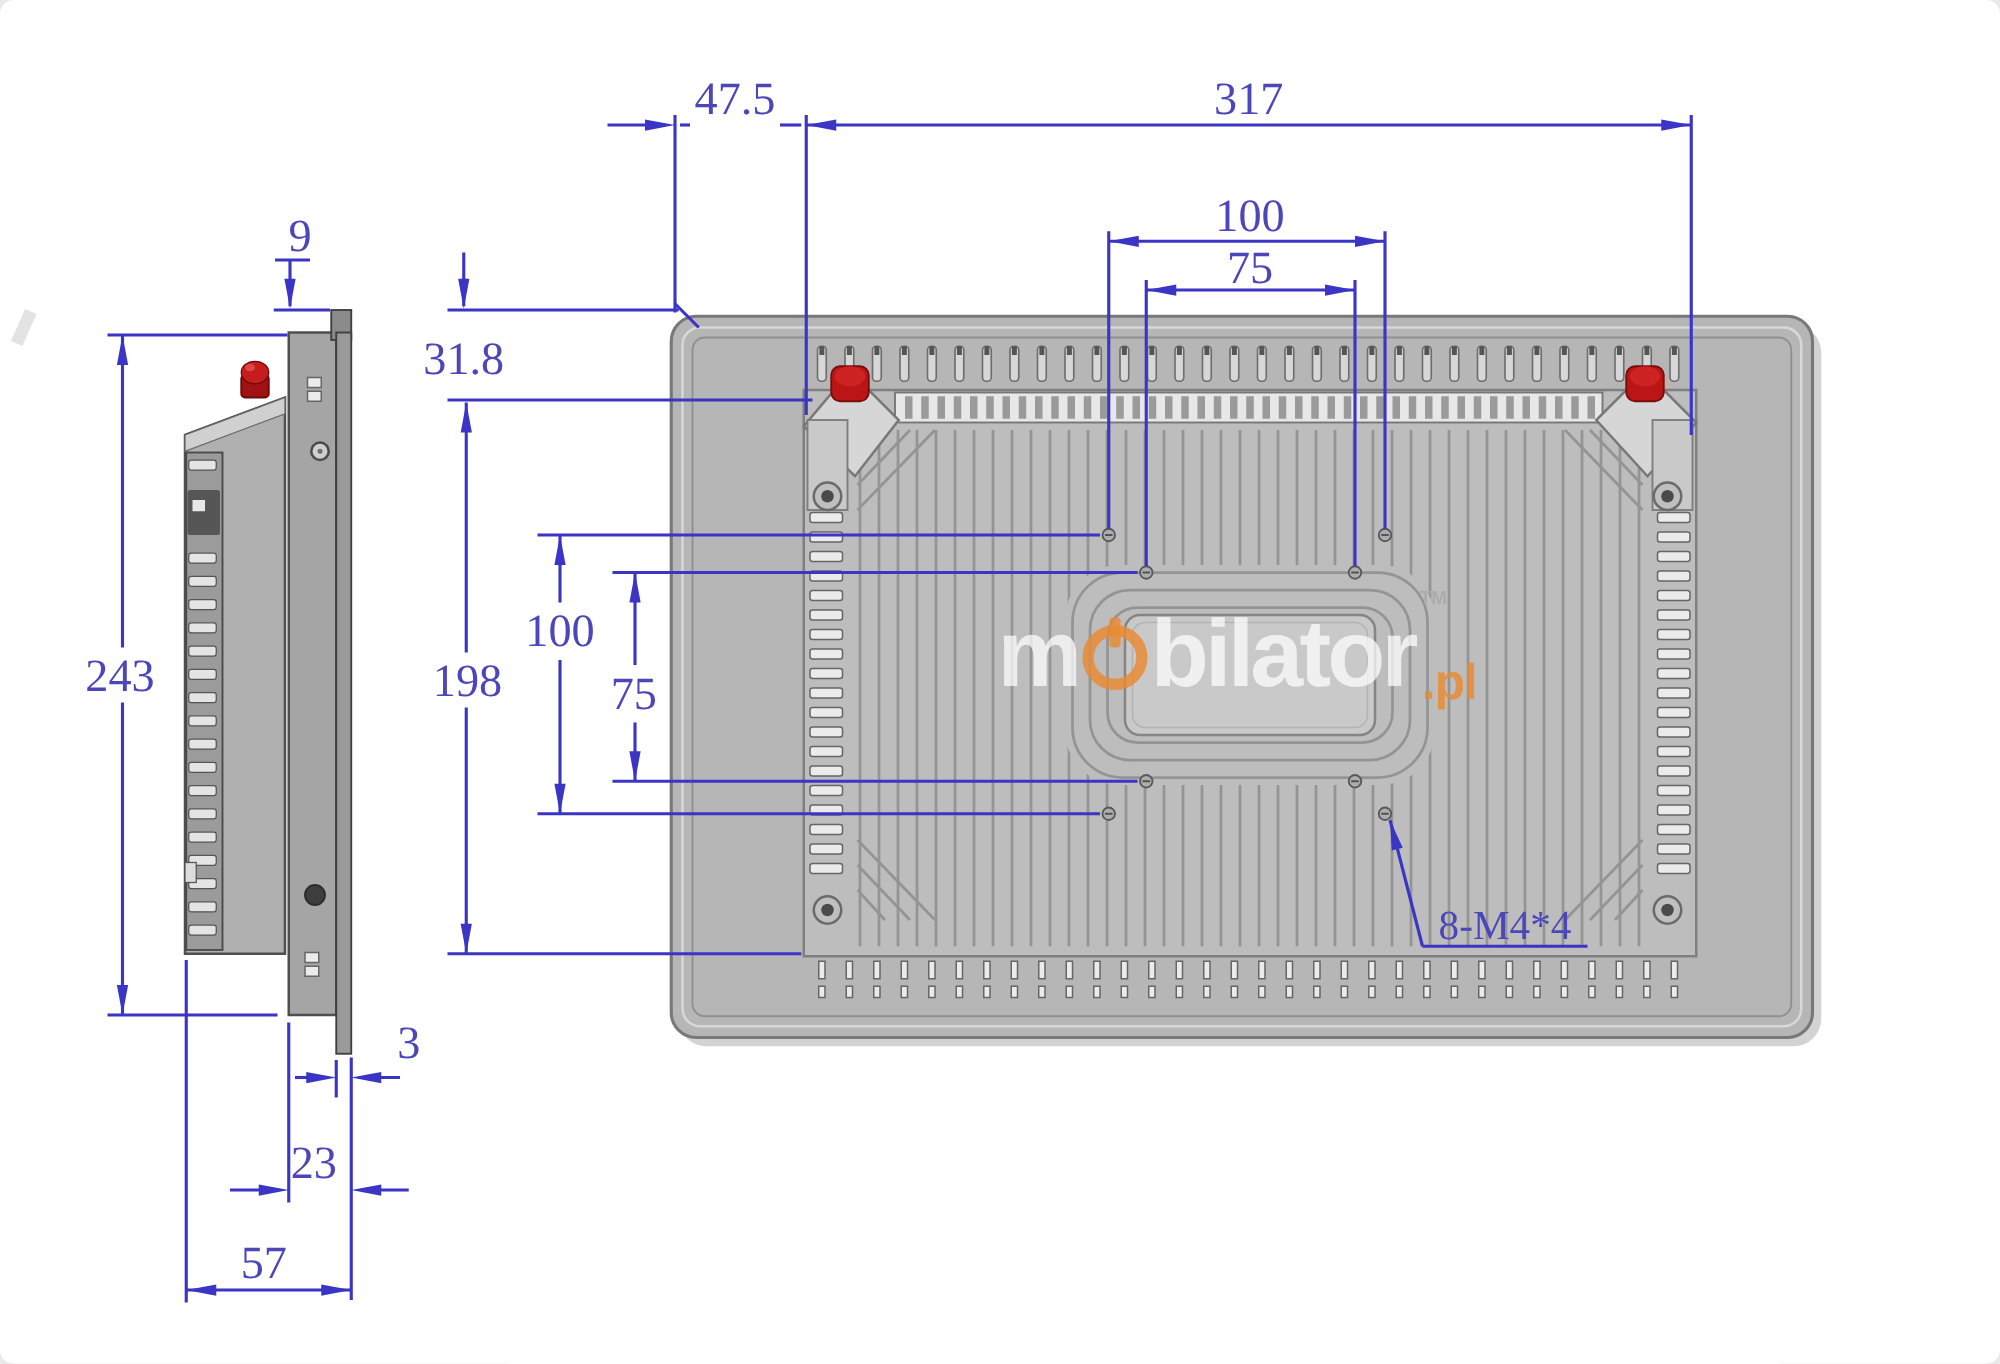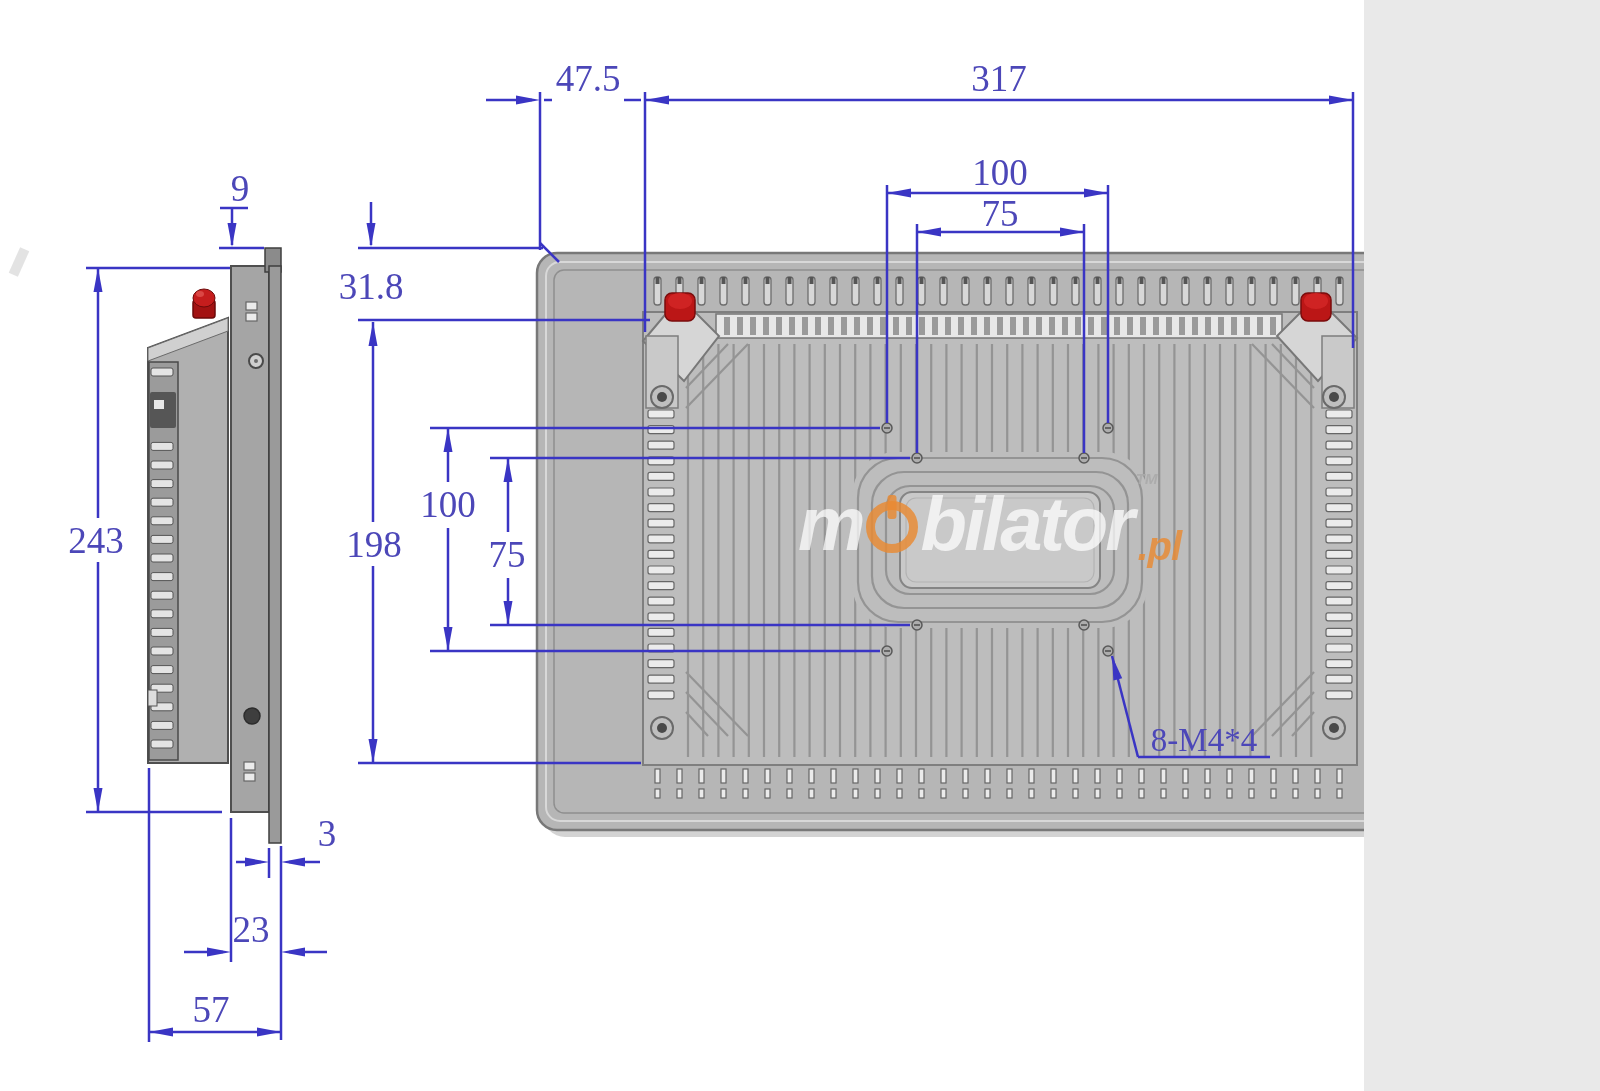--- a/index.html
+++ b/index.html
@@ -7,40 +7,40 @@
     --dimension-text:#4c47b8;
     --connector-red:#bb1616;
     --frame-gray:#b6b6b6;
     --plate-gray:#bdbdbd;
     --channel-gray:#949494;
     --watermark-text:rgba(255,255,255,0.72);
     --watermark-accent:rgba(233,138,50,0.82);
     --background:#ffffff;
   }
   html,body{margin:0;padding:0;background:#e9e9e9;}
-  .stage{position:relative;width:1364px;height:1091px;background:var(--background);overflow:hidden;
-         font-family:"Liberation Sans",sans-serif;}
+  .stage{position:relative;width:1600px;height:1091px;background:var(--background);overflow:hidden;
+         font-family:"Liberation Sans",sans-serif;border-radius:11px;}
   svg.drawing{position:absolute;left:0;top:0;z-index:1;}
 
   
   .dim-line{stroke:var(--dimension-line);stroke-width:2.5;fill:none;}
   .dim-arrow{fill:var(--dimension-line);stroke:none;}
   .dim-text{fill:var(--dimension-text);font-family:"Liberation Serif",serif;font-size:37px;text-anchor:middle;}
   .dim-text-small{fill:var(--dimension-text);font-family:"Liberation Serif",serif;font-size:33px;text-anchor:middle;}
   .knock{fill:var(--background);stroke:none;}
   .channel{stroke:var(--channel-gray);stroke-width:2.2;fill:none;}
   .ring{stroke:var(--channel-gray);stroke-width:2.2;fill:none;}
   .metal-stroke{stroke:#4f4f4f;stroke-width:2;}
   .slot{fill:#ebebeb;stroke:#666;stroke-width:1.2;}
   .slat{fill:#9a9a9a;stroke:none;}
 
   
   .watermark{position:absolute;left:798px;top:480px;z-index:2;pointer-events:none;
              font-family:"Liberation Sans",sans-serif;font-weight:700;font-size:76px;
-             letter-spacing:-3px;color:var(--watermark-text);white-space:nowrap;font-style:italic;}
+             letter-spacing:-3px;color:var(--watermark-text);white-space:nowrap;}
   .wm-power{display:inline-block;width:34px;height:34px;border:9px solid var(--watermark-accent);
             border-radius:50%;position:relative;vertical-align:-3px;margin:0 3px;}
   .wm-power::after{content:"";position:absolute;left:50%;top:-15px;transform:translateX(-50%);
                    width:9px;height:24px;background:var(--watermark-accent);border-radius:3px;}
   .wm-tm{font-size:15px;letter-spacing:0;position:relative;top:-40px;margin-left:4px;
          color:rgba(170,170,170,0.9);font-weight:700;}
   .wm-pl{font-size:40px;letter-spacing:-1px;position:relative;top:10px;margin-left:-20px;
          color:var(--watermark-accent);}
 </style>
 </head>

